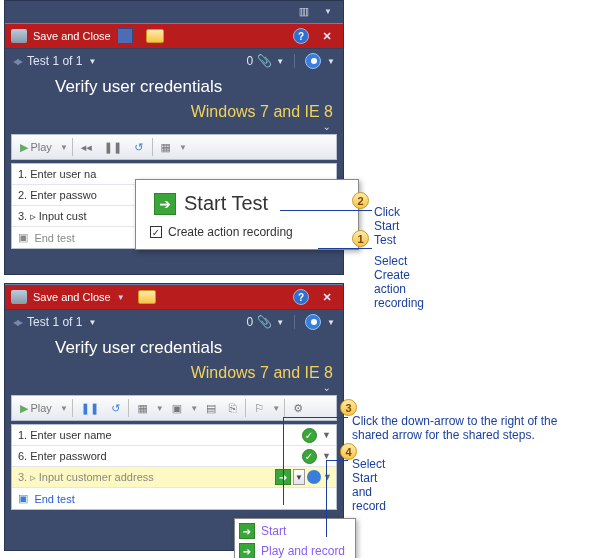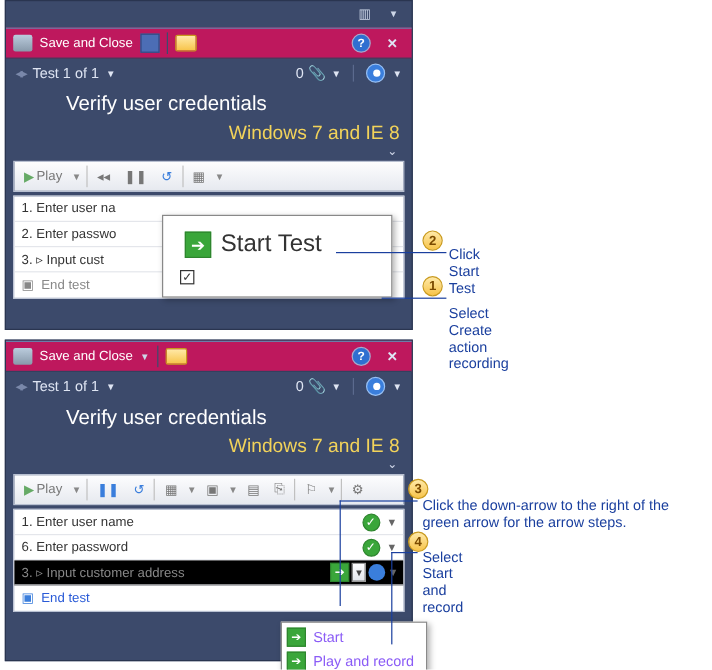--- a/index.html
+++ b/index.html
@@ -4,21 +4,21 @@
 <style>
   * { box-sizing: border-box; margin: 0; padding: 0; font-family: "Segoe UI", Tahoma, sans-serif; }
   body { width: 593px; height: 558px; background: #fff; position: relative; font-size: 11px; }
   .panel { position: absolute; background: #3c4a6b; border: 1px solid #2a3550; }
   .panel1 { left: 4px; top: 0; width: 340px; height: 275px; }
   .panel2 { left: 4px; top: 283px; width: 340px; height: 268px; }
 
   .top-icons { position: absolute; right: 6px; top: 2px; display:flex; gap:6px; align-items:center; }
   .icon-box { width:18px; height:16px; display:flex; align-items:center; justify-content:center; color:#cdd6e8; }
 
-  .save-bar { height: 26px; background: #be185d; border-top:1px solid #6b7da8; border-bottom:1px solid #34405e; display:flex; align-items:center; padding:0 6px; margin-top:22px; color:#fff; gap:6px; position:relative;}
+  .save-bar { height: 26px; background: #b91c1c; border-top:1px solid #6b7da8; border-bottom:1px solid #34405e; display:flex; align-items:center; padding:0 6px; margin-top:22px; color:#fff; gap:6px; position:relative;}
   .save-bar .spacer { flex:1; }
   .help-close { display:flex; gap:8px; align-items:center; }
   .help-close .help { width:16px; height:16px; border-radius:50%; background:#2f6fd0; color:#fff; display:flex; align-items:center; justify-content:center; font-size:10px; font-weight:bold; border:1px solid #aac; }
   .help-close .close { width:20px; height:18px; display:flex; align-items:center; justify-content:center; color:#dfe6f5; font-weight:bold; }
 
   .test-nav { height:24px; display:flex; align-items:center; padding:0 8px; color:#dfe5f3; font-size:12px; gap:6px; }
   .test-nav .arrows { color:#7a88aa; letter-spacing:-2px; }
   .test-nav .spacer { flex:1; }
   .attach { display:flex; gap:4px; align-items:center; }
   .info-badge { width:16px; height:16px; border-radius:50%; background:#3a7edc; border:1px solid #98c0f4; display:inline-block; position:relative; }
@@ -32,21 +32,21 @@
   .toolbar { height:26px; background:linear-gradient(#fdfdfe,#e6e9ef); border:1px solid #b8c0d1; margin:3px 6px; display:flex; align-items:center; padding:0 4px; gap:4px; color:#555; font-size:11px;}
   .toolbar .tb-btn { padding:2px 4px; color:#777; display:flex; align-items:center; gap:2px; }
   .toolbar .sep { width:1px; height:18px; background:#c0c0c0; }
   .play-icon { color:#6a6; }
   .toolbar .caret { font-size:8px; color:#888; }
 
   .steps { margin:0 6px 6px 6px; background:#fff; border:1px solid #b8c0d1; }
   .steps .row { display:flex; align-items:center; height:21px; border-bottom:1px solid #e4e6eb; font-size:11px; color:#333; }
   .steps .row:last-child { border-bottom:none; }
   .steps .row .txt { padding-left:6px; flex:1; }
-  .steps .row.sel { background:#000000; }
+  .steps .row.sel { background:#fef9c3; }
   .steps .row.grey .txt { color:#888; }
   .steps .row .endlink { color:#2a5bd7; padding-left:6px; flex:1; }
   .check-cell { width:26px; display:flex; justify-content:center; }
   .pass-dot { width:15px; height:15px; border-radius:50%; background:#3aa63a; border:1px solid #2e852e; display:flex; align-items:center; justify-content:center; color:#fff; font-size:10px; }
   .pass-dot::after { content:"✓"; }
   .dd-cell { width:14px; color:#666; font-size:9px; }
   .shared-controls { display:flex; align-items:center; gap:2px; padding-right:4px; }
   .green-arrow { width:16px; height:16px; background:#3aa63a; display:flex; align-items:center; justify-content:center; color:#fff; font-size:10px; border:1px solid #2e852e;}
   .green-arrow::after { content:"➔"; }
   .dd-arrow { width:12px; height:16px; border:1px solid #999; background:linear-gradient(#fdfdfe,#e2e5eb); display:flex; align-items:center; justify-content:center; font-size:8px; color:#444;}
@@ -135,27 +135,28 @@
       </div>
     <div class="row">
         <span class="txt">3. ▹ Input cust</span>
       </div>
     <div class="row grey">
         <span style="padding-left:6px;color:#888;">▣</span>
         <span class="txt" style="color:#888;">End test</span>
       </div>
   </div>
 
-  <div class="popup-start" style="left:130px; top:178px; width:192px;">
+  <div class="popup-start" style="left:130px; top:178px; width:224px;">
     <div class="big">
       <span class="green-sq"></span>
       <span>Start Test</span>
     </div>
     <div class="crow">
       <span class="cbox">✓</span>
+      <span>Create action recording</span>
     </div>
   </div>
 </div>
 
 <div class="panel panel2">
   <div class="save-bar" style="margin-top:0;">
     <span class="gear-ish"></span>
     <span>Save and Close</span>
     <span style="font-size:8px;color:#cdd6e8;">▼</span>
     <span style="width:1px;height:18px;background:#3d4b6e;"></span>
@@ -256,20 +257,20 @@
 </div>
 <div class="callout">
   <div class="line" style="left:318px; top:248px; width:54px;"></div>
   <span class="bubble" style="left:352px; top:230px;">1</span>
   <div class="text" style="left:374px; top:254px;">Select Create action recording</div>
 </div>
 <div class="callout">
   <div class="line" style="left:283px; top:417px; width:1px; height:88px; background:#1a3f9e;"></div>
   <div class="line" style="left:283px; top:417px; width:65px;"></div>
   <span class="bubble" style="left:340px; top:399px;">3</span>
-  <div class="text" style="left:352px; top:414px; width:230px;">Click the down-arrow to the right of the green arrow for the arrow steps.</div>
+  <div class="text" style="left:352px; top:414px; width:230px;">Click the down-arrow to the right of the shared arrow for the shared steps.</div>
 </div>
 <div class="callout">
   <div class="line" style="left:326px; top:460px; width:1px; height:77px; background:#1a3f9e;"></div>
   <div class="line" style="left:326px; top:460px; width:22px;"></div>
   <span class="bubble" style="left:340px; top:443px;">4</span>
   <div class="text" style="left:352px; top:457px;">Select Start and record</div>
 </div>
 
 </body></html>

